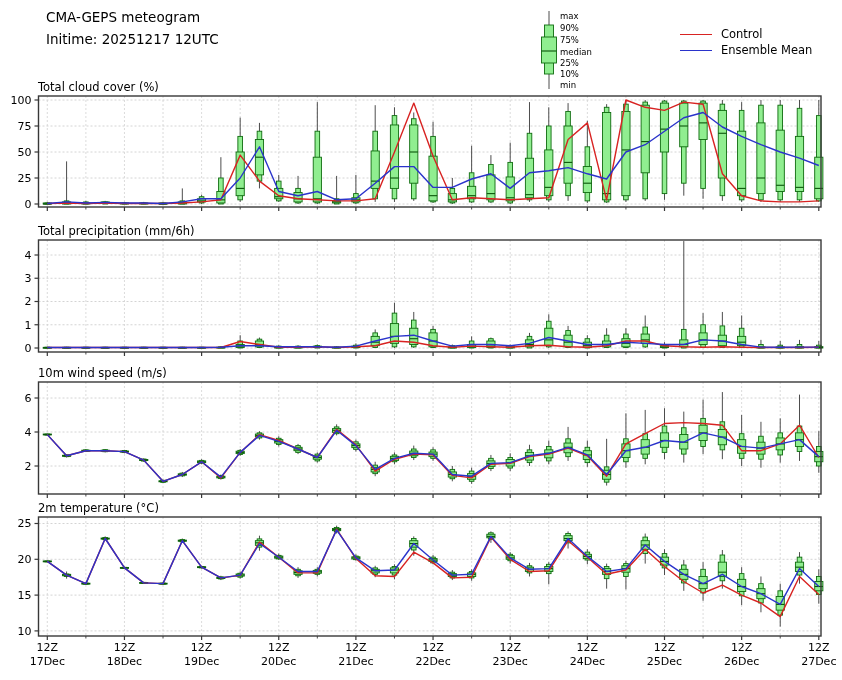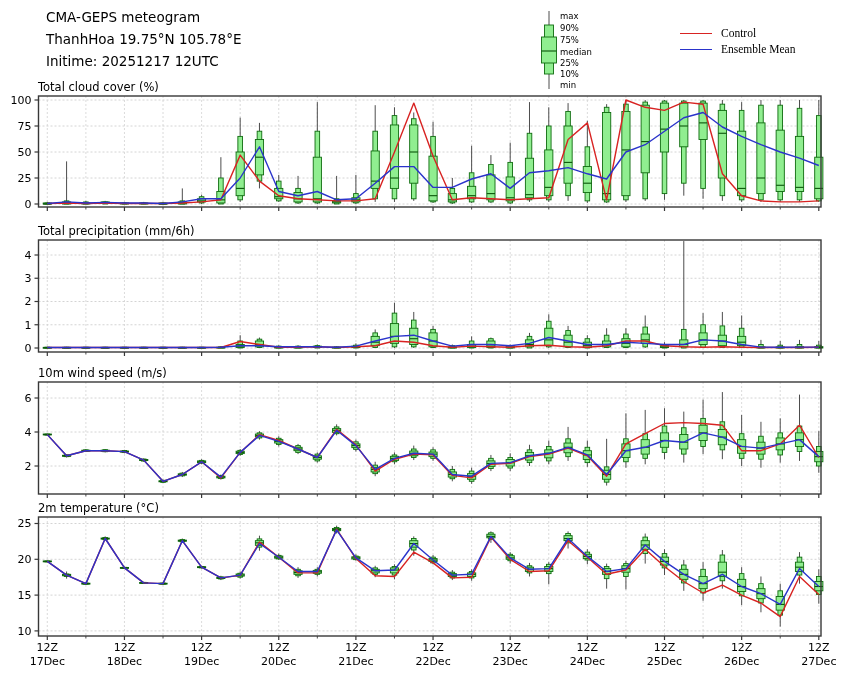--- a/index.html
+++ b/index.html
@@ -1,20 +1,20 @@
 <!DOCTYPE html>
 <html><head>
 <meta charset="utf-8">
 <style>
   html,body{margin:0;padding:0;background:#ffffff;}
   #stage{position:relative;width:842px;height:680px;background:#fff;overflow:hidden;
          font-family:"DejaVu Sans",sans-serif;}
   #chart-svg{position:absolute;left:0;top:0;}
   .header{position:absolute;left:38px;top:6px;color:#000;font-size:13.5px;line-height:22px;margin-left:8px;}
-  .legend-line{position:absolute;display:flex;align-items:center;gap:9px;font-size:11.5px;color:#000;font-family:Liberation Serif, serif;}
+  .legend-line{position:absolute;display:flex;align-items:center;gap:9px;font-size:11.5px;color:#000;}
   .legend-swatch{display:inline-block;width:32px;height:0;border-top:1.6px solid #000;}
 </style>
 </head>
 <body>
 
 <div id="stage">
   <svg id="chart-svg" width="842" height="680">
       <g>
         <line x1="38.5" x2="821" y1="204" y2="204" stroke="#c9c9c9" stroke-width="0.8" stroke-dasharray="2,2"></line>
         <line x1="38.5" x2="821" y1="178" y2="178" stroke="#c9c9c9" stroke-width="0.8" stroke-dasharray="2,2"></line>
@@ -956,21 +956,20 @@
         <text x="560" y="43" font-size="8.5" fill="#000" font-family="&quot;DejaVu Sans&quot;,sans-serif" text-anchor="start">75%</text>
         <text x="560" y="55" font-size="8.5" fill="#000" font-family="&quot;DejaVu Sans&quot;,sans-serif" text-anchor="start">median</text>
         <text x="560" y="66" font-size="8.5" fill="#000" font-family="&quot;DejaVu Sans&quot;,sans-serif" text-anchor="start">25%</text>
         <text x="560" y="77" font-size="8.5" fill="#000" font-family="&quot;DejaVu Sans&quot;,sans-serif" text-anchor="start">10%</text>
         <text x="560" y="88" font-size="8.5" fill="#000" font-family="&quot;DejaVu Sans&quot;,sans-serif" text-anchor="start">min</text>
       </g>
     </svg>
 
   <div class="header">
     <div>CMA-GEPS meteogram</div>
-    <div>ThanhHoa 19.75°N 105.78°E</div>
     <div>Initime: 20251217 12UTC</div>
   </div>
 
   <div class="legend-line" style="left:680px;top:27px;">
     <span class="legend-swatch" id="control-swatch" style="border-top-color: rgb(216, 35, 34);"></span>
     <span>Control</span>
   </div>
   <div class="legend-line" style="left:680px;top:43px;">
     <span class="legend-swatch" id="mean-swatch" style="border-top-color: rgb(42, 51, 203);"></span>
     <span>Ensemble Mean</span>

